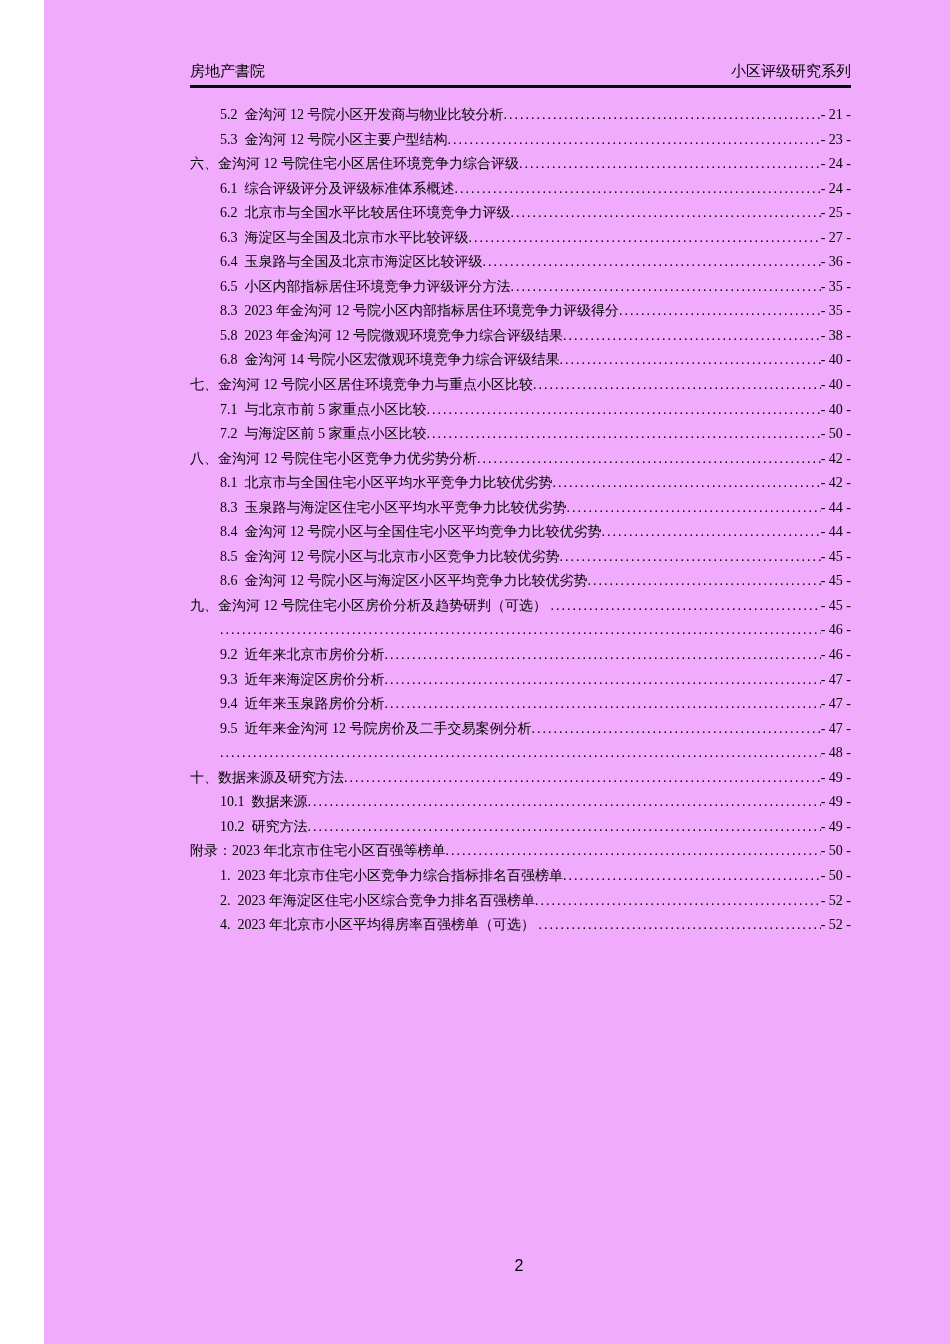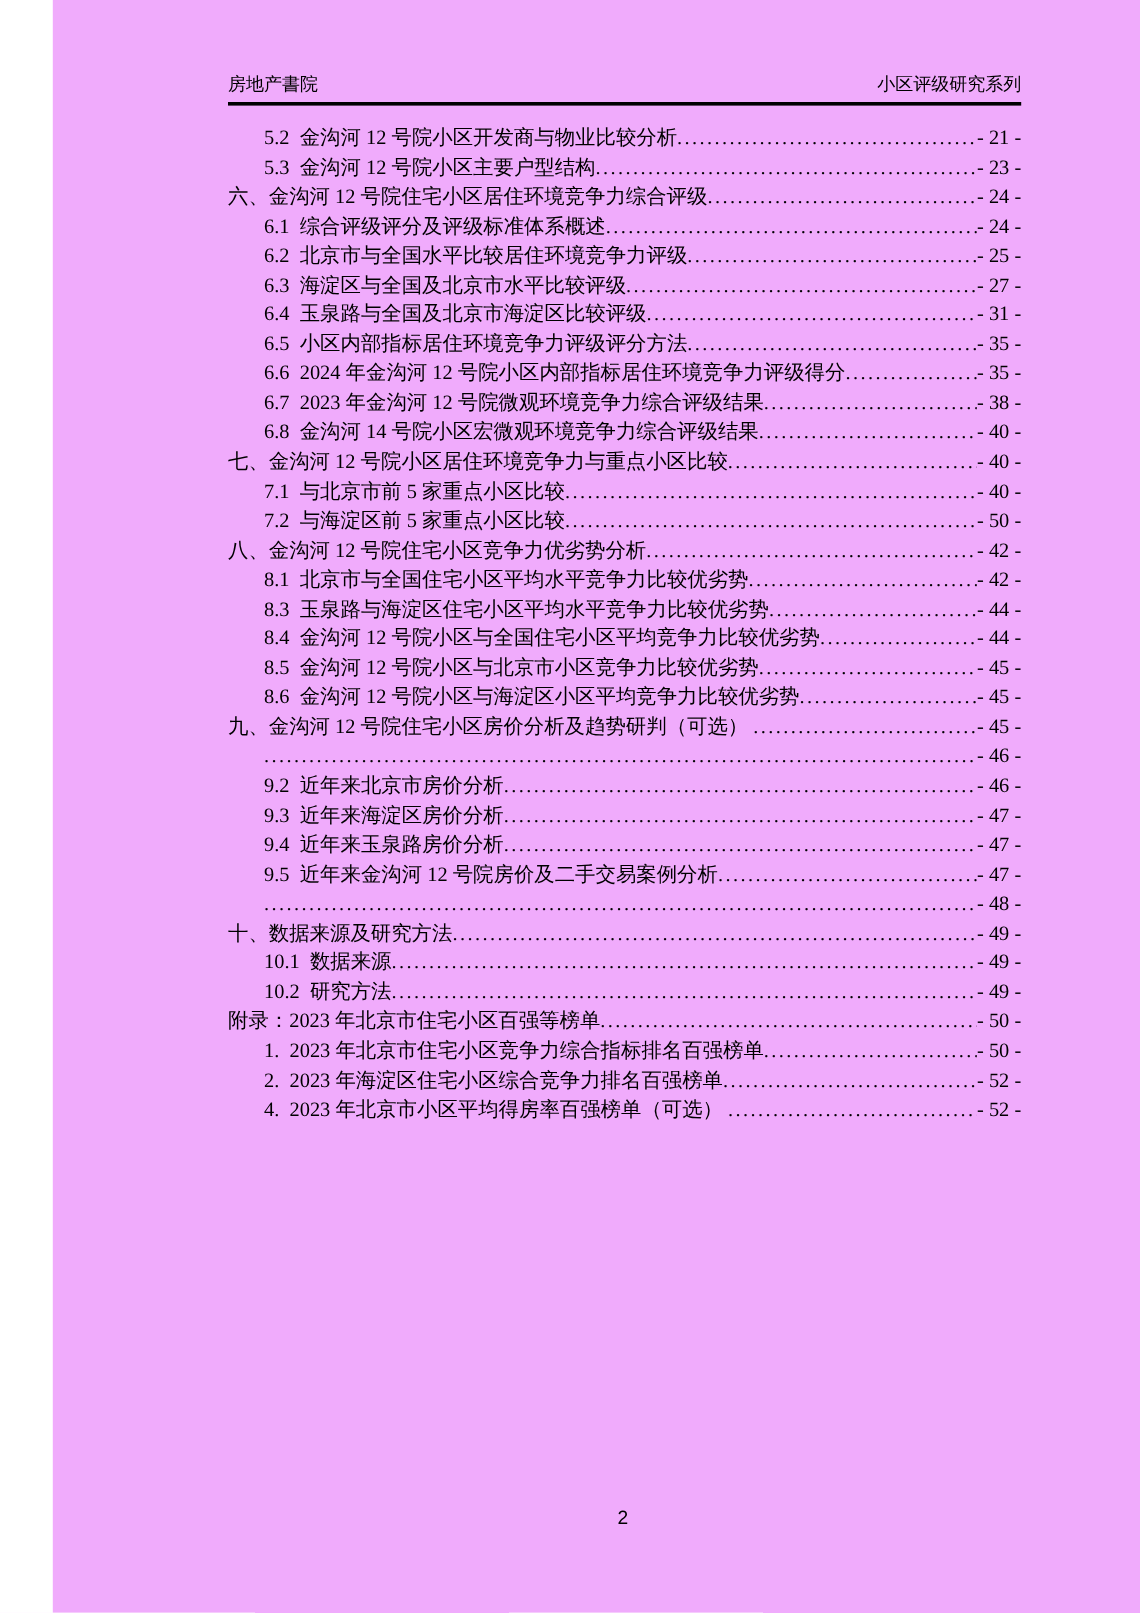--- a/index.html
+++ b/index.html
@@ -44,21 +44,21 @@
     position: absolute;
     top: 103px;
     left: 146px;
     width: 661px;
   }
   .toc-row {
     display: flex;
     align-items: baseline;
     height: 24.55px;
     line-height: 24.55px;
-    font-size: 17px;
+    font-size: 14px;
     white-space: nowrap;
   }
   .toc-row.level-2 { padding-left: 30px; }
   .toc-label {
     flex: 0 0 auto;
     white-space: pre;
   }
   .toc-dots {
     flex: 1 1 auto;
     min-width: 0;
@@ -129,37 +129,37 @@
 
   <div class="toc-row level-2">
     <span class="toc-label">6.3  海淀区与全国及北京市水平比较评级</span>
     <span class="toc-dots"></span>
     <span class="toc-page">- 27 -</span>
   </div>
 
   <div class="toc-row level-2">
     <span class="toc-label">6.4  玉泉路与全国及北京市海淀区比较评级</span>
     <span class="toc-dots"></span>
-    <span class="toc-page">- 31 -</span>
+    <span class="toc-page">- 36 -</span>
   </div>
 
   <div class="toc-row level-2">
     <span class="toc-label">6.5  小区内部指标居住环境竞争力评级评分方法</span>
     <span class="toc-dots"></span>
     <span class="toc-page">- 35 -</span>
   </div>
 
   <div class="toc-row level-2">
-    <span class="toc-label">6.6  2024 年金沟河 12 号院小区内部指标居住环境竞争力评级得分</span>
+    <span class="toc-label">8.3  2023 年金沟河 12 号院小区内部指标居住环境竞争力评级得分</span>
     <span class="toc-dots"></span>
     <span class="toc-page">- 35 -</span>
   </div>
 
   <div class="toc-row level-2">
-    <span class="toc-label">6.7  2023 年金沟河 12 号院微观环境竞争力综合评级结果</span>
+    <span class="toc-label">5.8  2023 年金沟河 12 号院微观环境竞争力综合评级结果</span>
     <span class="toc-dots"></span>
     <span class="toc-page">- 38 -</span>
   </div>
 
   <div class="toc-row level-2">
     <span class="toc-label">6.8  金沟河 14 号院小区宏微观环境竞争力综合评级结果</span>
     <span class="toc-dots"></span>
     <span class="toc-page">- 40 -</span>
   </div>
 

